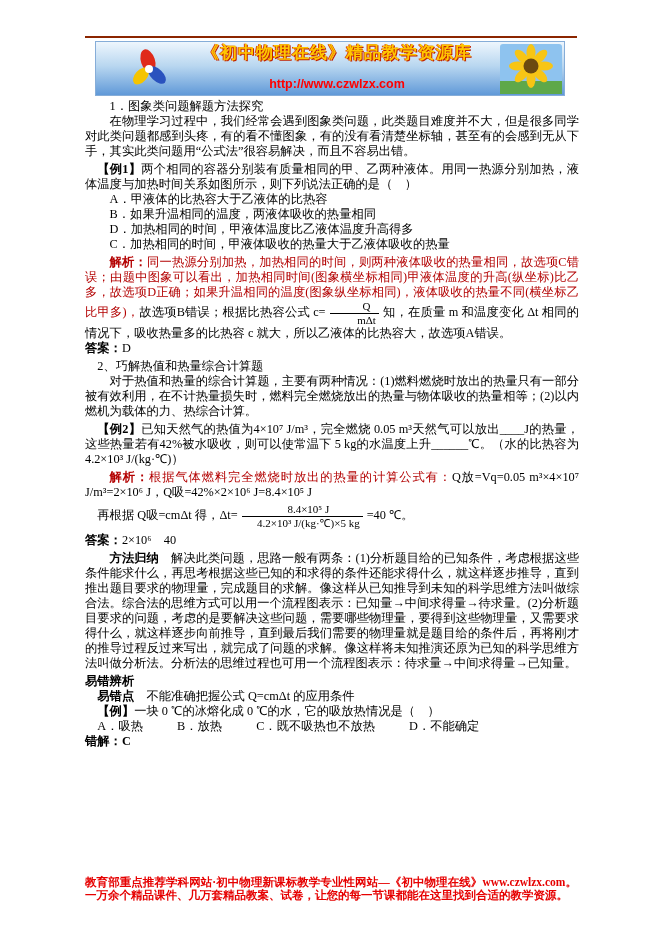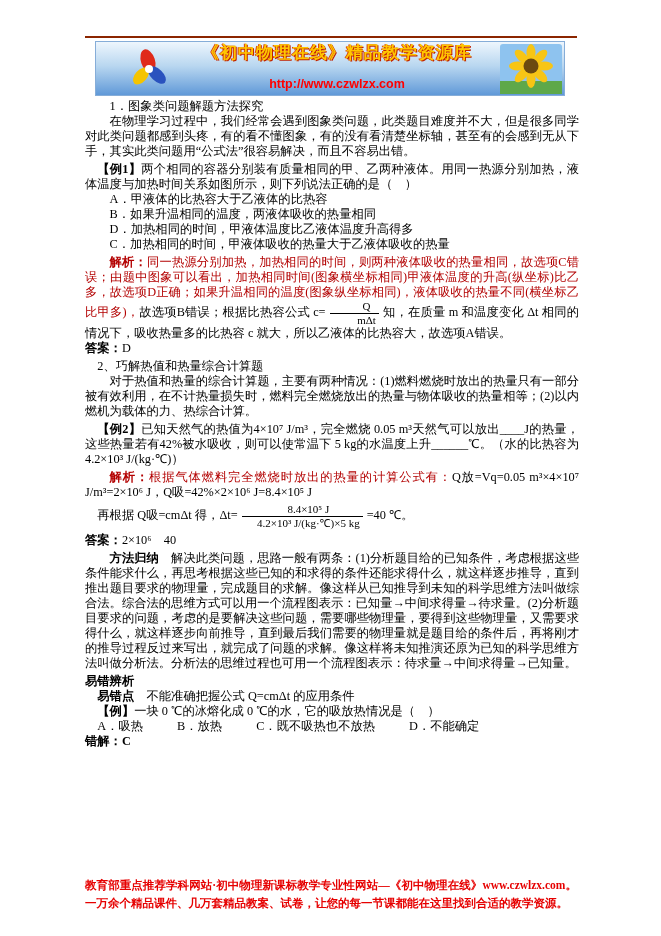--- a/index.html
+++ b/index.html
@@ -55,21 +55,21 @@
   .dash { stroke:#000; stroke-width:0.9; stroke-dasharray:4 3; }
   .graph text { font-family:"Liberation Serif", serif; font-size:11px; fill:#000; }
 
   .options-row { padding-left:1em; display:flex; }
   .options-row span { margin-right:34px; white-space:nowrap; }
   .options-row span:last-child { margin-right:16px; }
 
   
   .footer {
     position:absolute; left:85px; top:876px; width:492px;
-    color:#e60000; font-weight:bold; font-size:11.5px; line-height:18px; text-align:justify;
+    color:#e60000; font-weight:bold; font-size:11.5px; line-height:13px; text-align:justify;
   }
 </style>
 </head>
 <body>
 
 <div class="page">
 
   <div class="top-rule"></div>
 
   <div class="banner">

